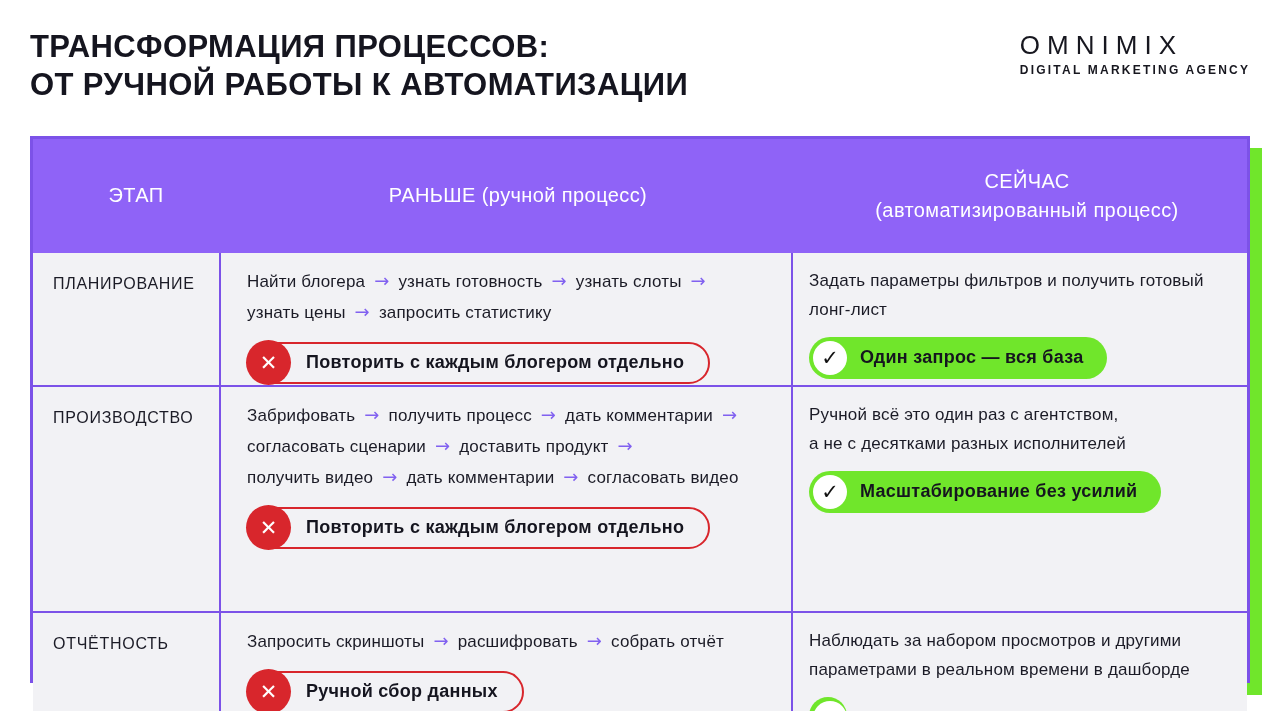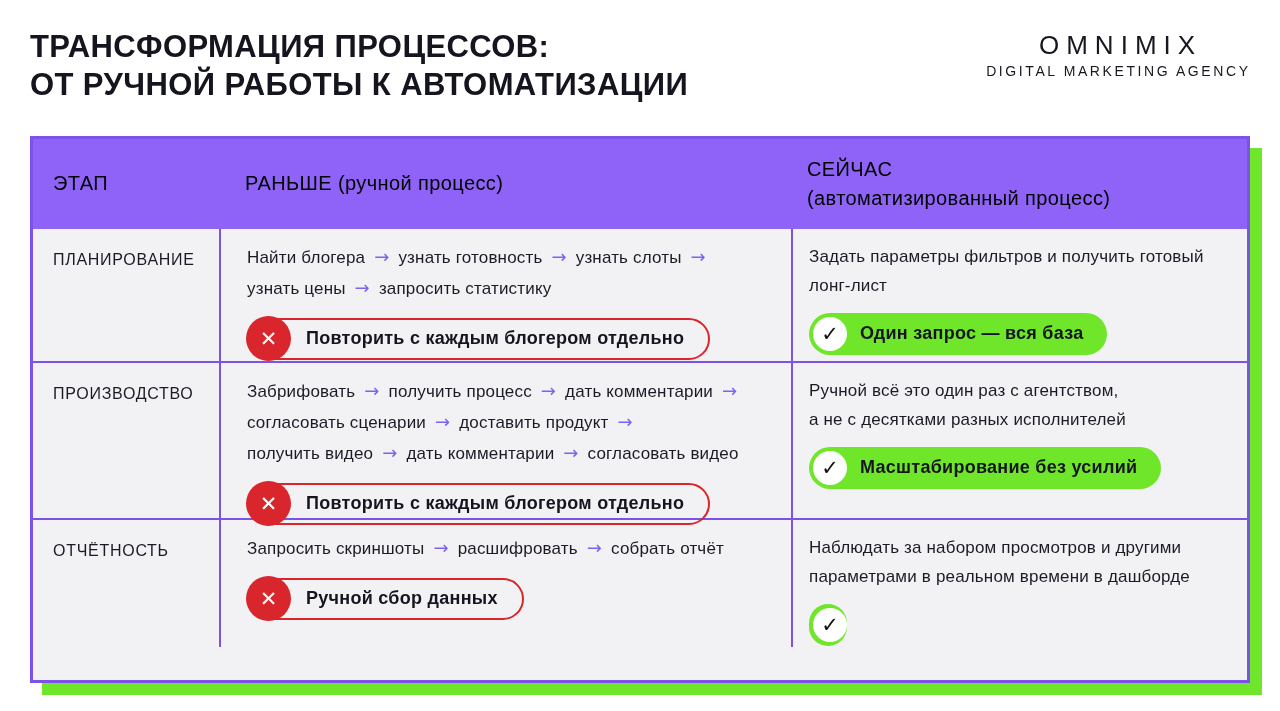--- a/index.html
+++ b/index.html
@@ -19,54 +19,54 @@
     color:var(--text-dark);
   }
   .slide{position:relative;width:1280px;height:711px;padding:28px 30px 0 30px}
 
   
   .top{display:flex;justify-content:space-between;align-items:flex-start}
   .title{
     font-size:31px;line-height:1.22;font-weight:700;
     letter-spacing:.4px;color:#15151F;text-transform:uppercase;
   }
-  .logo{text-align:center;padding-top:2px;padding-right:2px}
+  .logo{text-align:left;padding-top:2px;padding-right:2px}
   .logo-word{
     font-size:26px;font-weight:500;letter-spacing:.27em;
     color:#17171f;margin-right:-0.27em;
   }
   .logo-tag{
-    font-size:14px;font-weight:400;letter-spacing:.185em;
+    font-size:12px;font-weight:700;letter-spacing:.185em;
     color:#17171f;margin-top:2px;margin-right:-0.185em;
   }
 
   
   .table{
     position:relative;margin-top:32px;width:1220px;height:547px;
     border:3px solid var(--border-purple);
     background:var(--cell-bg);
     box-shadow:12px 12px 0 var(--accent-green);
   }
   .thead{
-    height:90px;background:var(--header-purple);
+    height:114px;background:var(--header-purple);
     display:grid;grid-template-columns:186px 572px 1fr;
-    align-items:center;color:#000000;
+    align-items:center;color:#ffffff;text-align:center;
   }
   .th{font-size:20px;font-weight:500;letter-spacing:.02em;line-height:1.45}
   .th-stage{padding-left:20px}
   .th-before{padding-left:26px}
   .th-now{padding-left:16px}
 
   .trow{
     display:grid;grid-template-columns:186px 572px 1fr;
     background:var(--cell-bg);
   }
   .trow + .trow{border-top:2px solid var(--border-purple)}
   .trow:nth-child(1){height:132px}
-  .trow:nth-child(2){height:157px}
+  .trow:nth-child(2){height:226px}
   .trow:nth-child(3){height:129px}
   .td + .td{border-left:2px solid var(--border-purple)}
 
   .td-stage{padding:22px 12px 0 20px;font-size:16px;font-weight:500;letter-spacing:.045em}
   .td-before{padding:13px 10px 0 26px}
   .td-now{padding:13px 14px 0 16px}
 
   .chain{font-size:17px;line-height:30px;letter-spacing:.01em}
   .chain-line{white-space:nowrap}
   .arrow{

